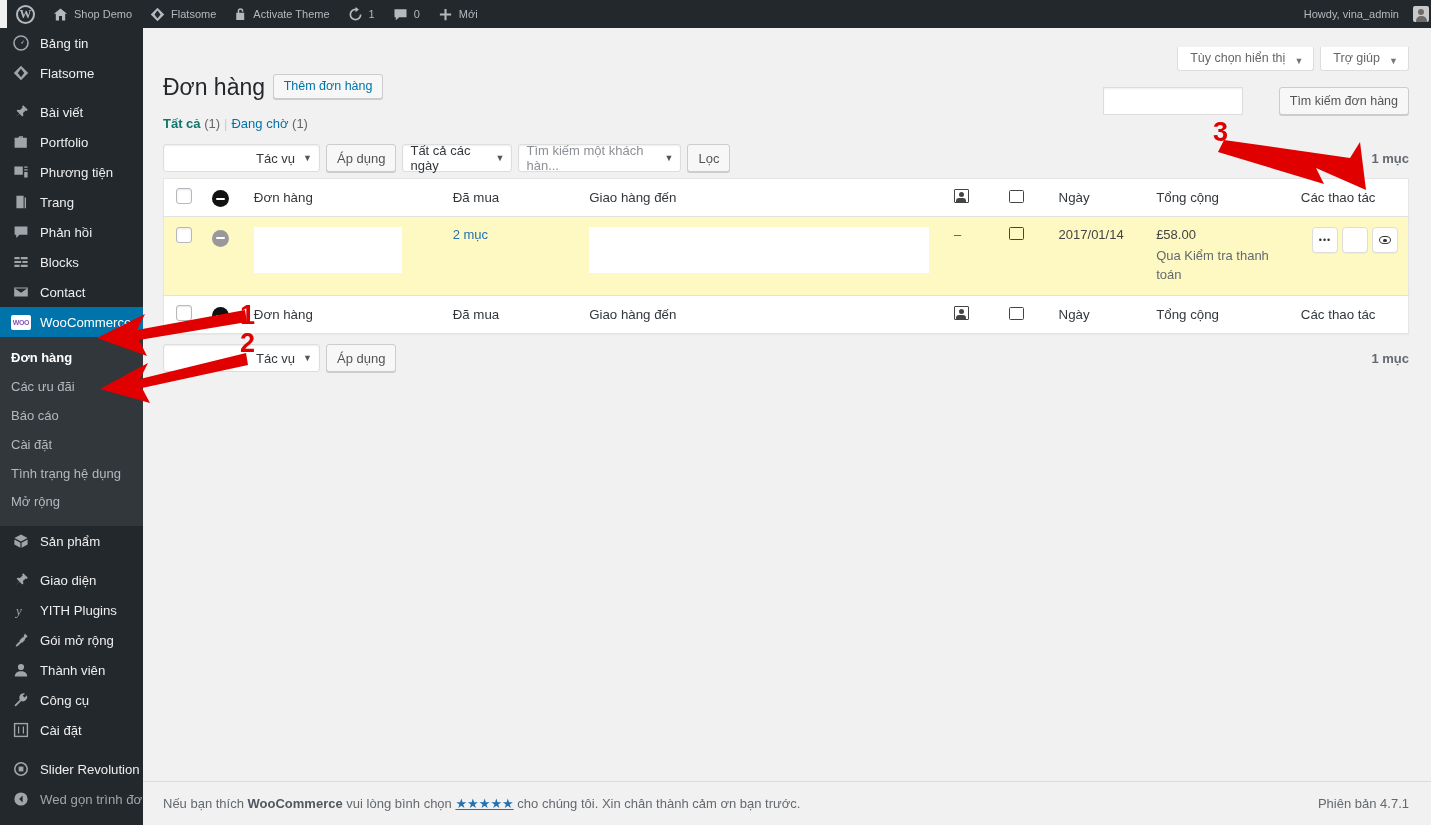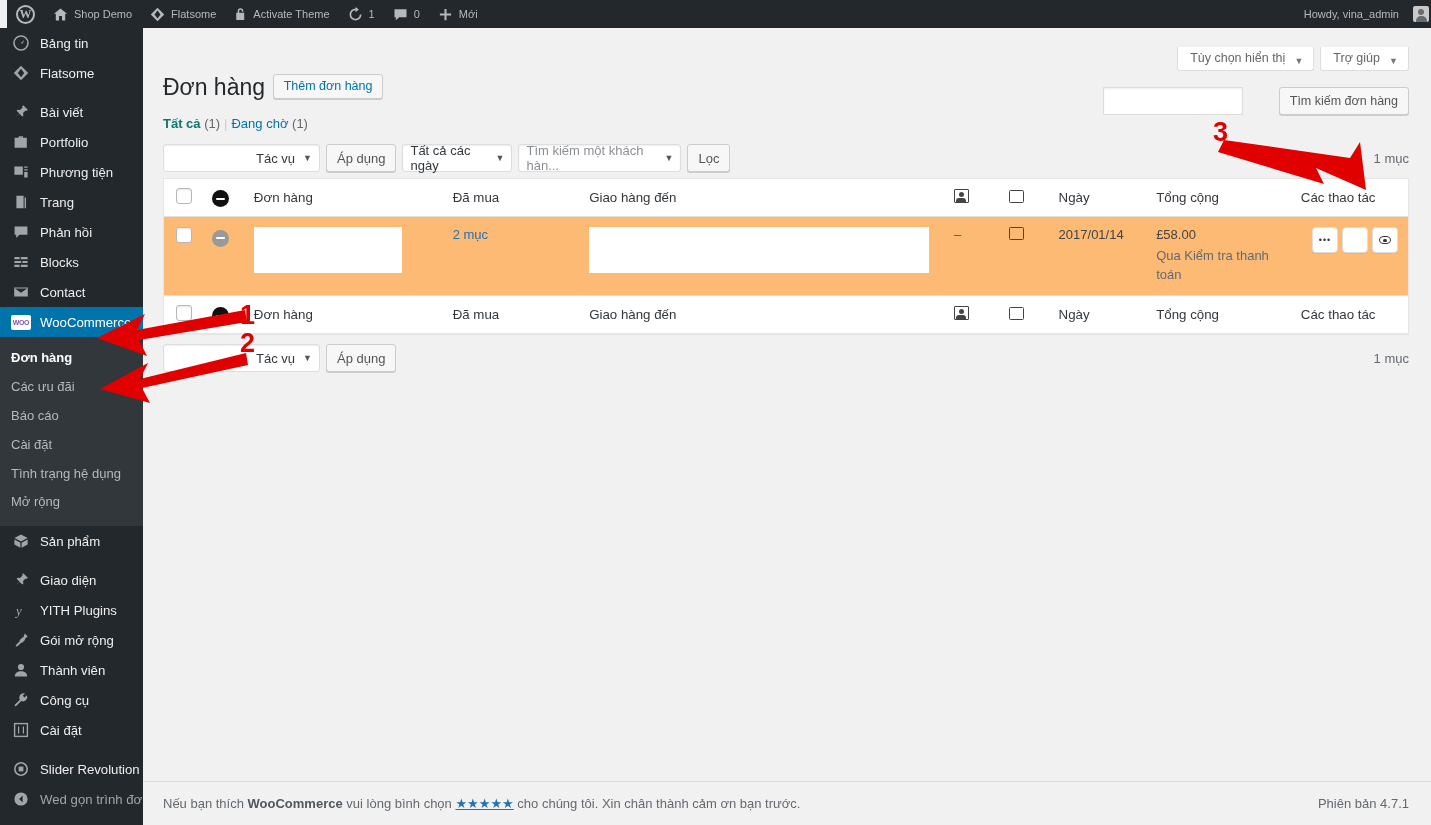--- a/index.html
+++ b/index.html
@@ -174,40 +174,40 @@
   .fake-select.w-bulk { width: 157px; justify-content: flex-end; }
   .fake-select.w-date { width: 110px; }
   .fake-select.w-cust { width: 163px; color: #8c8f94; }
   .wp-btn {
     height: 28px; background: #f7f7f7; border: 1px solid #ccc;
     border-radius: 3px; box-shadow: 0 1px 0 #ccc; color: #555;
     font-size: 13px; font-family: inherit; padding: 0 10px;
     cursor: pointer; margin-right: 6px;
   }
   .displaying-num {
-    margin-left: auto; color: #646970; font-size: 13px;
+    margin-left: auto; color: #646970; font-size: 13px; font-weight: bold;
   }
 
   
   table.wp-list-table {
     width: 100%; border-collapse: collapse;
     background: #fff; border: 1px solid #e5e5e5;
     box-shadow: 0 1px 1px rgba(0,0,0,.04);
     font-size: 13px;
   }
   table.wp-list-table thead th,
   table.wp-list-table tfoot th {
     text-align: left; font-weight: 400; color: #32373c;
     padding: 9px 10px; vertical-align: middle;
     border-bottom: 1px solid #e1e1e1;
     font-size: 13.3px;
   }
   table.wp-list-table tfoot th { border-bottom: none; border-top: 1px solid #e1e1e1; }
   td { padding: 10px 10px; vertical-align: top; color: #444; }
-  tbody tr { background: #fdba74; }
+  tbody tr { background: #fef9c3; }
   .check-col { width: 30px; padding-left: 12px !important; }
   .wp-checkbox {
     width: 16px; height: 16px; border: 1px solid #b4b9be;
     background: #fff; border-radius: 3px; display: inline-block;
     box-shadow: inset 0 1px 2px rgba(0,0,0,.1); cursor: pointer;
   }
   .col-status { width: 42px; }
   .status-dot {
     width: 17px; height: 17px; border-radius: 50%;
     background: #111; display: inline-flex;

